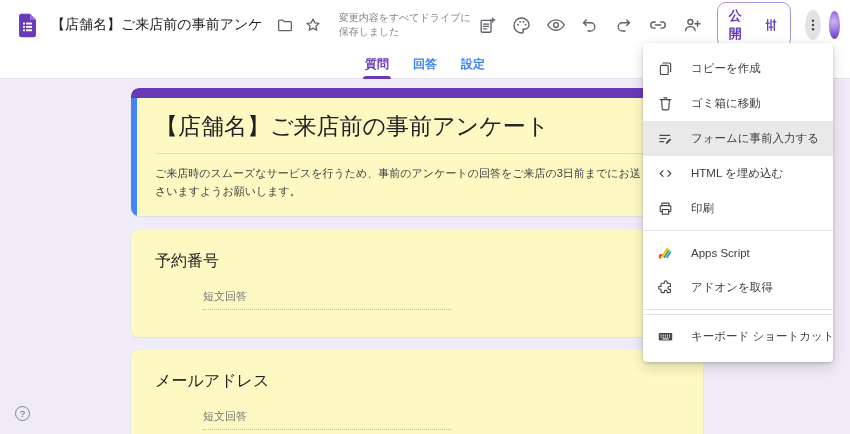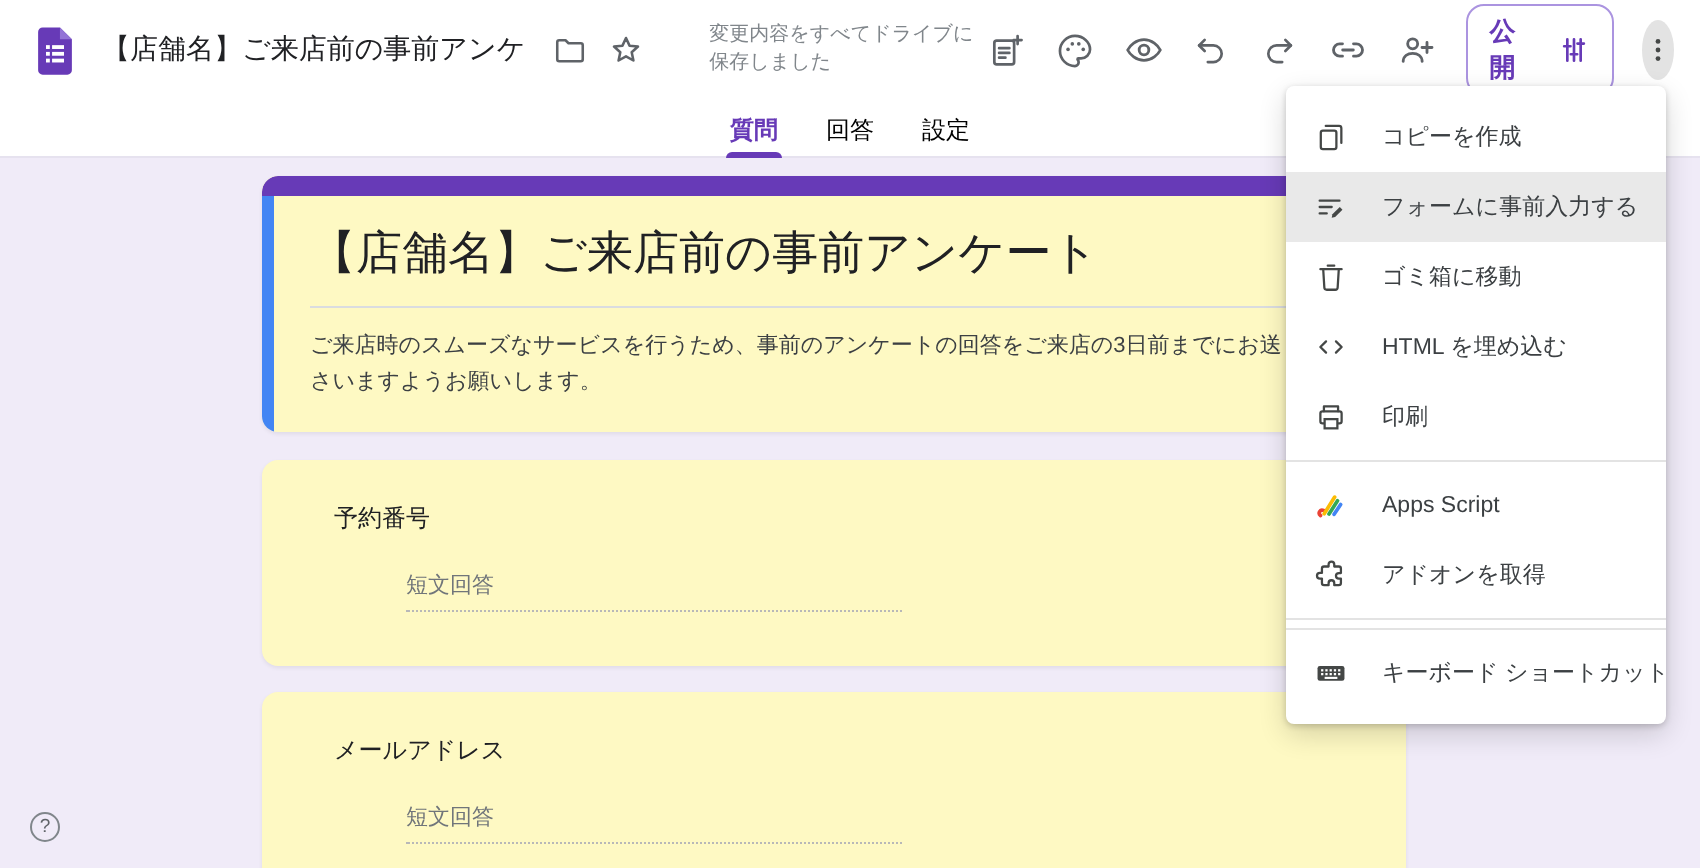--- a/index.html
+++ b/index.html
@@ -13,43 +13,43 @@
   svg { display:block; }
   .stroke { fill:none; stroke:#5f6368; stroke-width:1.7; stroke-linecap:round; stroke-linejoin:round; }
   .mstroke { fill:none; stroke:#444746; stroke-width:1.6; stroke-linecap:round; stroke-linejoin:round; }
 
   
   .header { position:absolute; top:0; left:0; width:850px; height:79px; background:#fff; border-bottom:1px solid #e6e2ef; z-index:2; }
   .topbar { height:50px; display:flex; align-items:center; padding:0 10px 0 14px; }
   .doc-title { font-size:14px; font-weight:500; color:#202124; margin:0 8px 0 10px; white-space:nowrap; }
   .tbtn { width:34px; height:34px; border-radius:50%; display:flex; align-items:center; justify-content:center; background:transparent; border:none; cursor:pointer; flex:0 0 auto; }
   .small-btn { width:28px; height:28px; }
-  .save-status { margin-left:28px; font-size:10px; line-height:14px; color:#80868b; white-space:nowrap; }
+  .save-status { margin-left:12px; font-size:10px; line-height:14px; color:#80868b; white-space:nowrap; }
   .spacer { flex:1; }
   .publish-btn { display:flex; align-items:center; gap:21px; height:46px; padding:0 11px; border:1px solid #ab94e0; border-radius:9px; background:#fff; color:#673ab7; font-size:13px; font-weight:600; cursor:pointer; margin:0 6px 0 8px; font-family:inherit; }
   .more-btn { width:30px; height:30px; border-radius:50%; background:#e3e3e3; border:none; display:flex; align-items:center; justify-content:center; cursor:pointer; margin:0 8px; }
   .avatar { width:28px; height:28px; border-radius:50%; cursor:pointer; border:none;
     background: radial-gradient(circle at 42% 38%, #cdb6f1 0%, #a77fe0 40%, #7e4fd0 75%, #6f40c4 100%); }
 
   
-  .tabs-row { height:29px; display:flex; justify-content:center; align-items:flex-end; }
-  .tab { position:relative; height:28px; padding:0 12px; display:flex; align-items:center; font-size:12px; color:#000000; background:none; border:none; cursor:pointer; font-family:inherit; }
+  .tabs-row { height:29px; display:flex; justify-content:center; align-items:center; }
+  .tab { position:relative; height:28px; padding:0 12px; display:flex; align-items:center; font-size:12px; color:#3b82f6; background:none; border:none; cursor:pointer; font-family:inherit;font-weight:bold; }
   .tab.active { color:#673ab7; font-weight:600; }
   .tab.active::after { content:""; position:absolute; left:10px; right:10px; bottom:0; height:3px; background:#673ab7; border-radius:3px 3px 0 0; }
 
   
   .form-area { position:absolute; top:88px; left:131px; width:572px; z-index:1; }
   .card { background:#fef9c3; border-radius:8px; box-shadow:0 1px 2px rgba(0,0,0,.07); }
   .title-card { margin-bottom:14px; overflow:hidden; }
   .title-accent { height:10px; background:#673ab7; border-radius:8px 8px 0 0; }
   .title-body { border-left:6px solid #4285f4; padding:13px 24px 16px 18px; }
   .form-title { font-size:23px; font-weight:400; color:#202124; padding-bottom:11px; border-bottom:1px solid #dadce0; }
   .form-desc { margin-top:10px; font-size:11px; line-height:18px; color:#3c4043; }
   .q-card { margin-bottom:13px; padding:21px 24px 27px; }
-  .q-label { font-size:12px; color:#202124;margin-left:12px; }
+  .q-label { font-size:16px; color:#202124; }
   .q-placeholder { margin-top:17px; width:248px; font-size:11px; color:#70757a; padding-bottom:5px; border-bottom:1px dotted #b8b8b8;margin-left:48px; }
 
   
   .menu { position:absolute; top:43px; left:643px; width:190px; background:#fff; border-radius:4px; padding:8px 0;
     box-shadow:0 1px 3px rgba(0,0,0,.18), 0 5px 14px rgba(0,0,0,.16); z-index:10; }
   .menu-item { height:35px; display:flex; align-items:center; gap:17px; padding:0 14px; font-size:11.5px; color:#3c4043; cursor:pointer; white-space:nowrap; }
   .menu-item.highlighted { background:#e9e9e9; }
   .menu-divider { height:1px; background:#e3e3e3; margin:4px 0; }
   .mi-icon { width:17px; height:17px; flex:0 0 auto; }
 
@@ -213,37 +213,37 @@
 
   <div class="menu-item">
     <span class="mi-icon">
       <svg width="17" height="17" viewBox="0 0 24 24">
         <rect class="mstroke" x="4.8" y="7.5" width="11" height="13" rx="1.5"></rect>
         <path class="mstroke" d="M8.3 4.2h9.4c.9 0 1.6.7 1.6 1.6v10.4"></path>
       </svg>
     </span>
     <span>コピーを作成</span>
   </div>
+  <div class="menu-item">
+    <span class="mi-icon">
+      <svg width="17" height="17" viewBox="0 0 24 24">
+        <path class="mstroke" d="M4.5 6.5h15M9.7 4h4.6"></path>
+        <path class="mstroke" d="M6.5 6.5l.8 12.9c.05.9.8 1.6 1.7 1.6h6c.9 0 1.65-.7 1.7-1.6l.8-12.9"></path>
+      </svg>
+    </span>
+    <span>ゴミ箱に移動</span>
+  </div>
   <div class="menu-item highlighted">
     <span class="mi-icon">
       <svg width="17" height="17" viewBox="0 0 24 24">
         <path class="mstroke" d="M4 7.5h14M4 12h8.5M4 16.5h5"></path>
         <path d="M12.5 19.6l.5-2.4 5.2-5.2 1.9 1.9-5.2 5.2-2.4.5z" fill="#444746"></path>
       </svg>
     </span>
     <span>フォームに事前入力する</span>
-  </div>
-  <div class="menu-item">
-    <span class="mi-icon">
-      <svg width="17" height="17" viewBox="0 0 24 24">
-        <path class="mstroke" d="M4.5 6.5h15M9.7 4h4.6"></path>
-        <path class="mstroke" d="M6.5 6.5l.8 12.9c.05.9.8 1.6 1.7 1.6h6c.9 0 1.65-.7 1.7-1.6l.8-12.9"></path>
-      </svg>
-    </span>
-    <span>ゴミ箱に移動</span>
   </div>
   <div class="menu-item">
     <span class="mi-icon">
       <svg width="17" height="17" viewBox="0 0 24 24">
         <path class="mstroke" d="M8.5 8L4.5 12l4 4M15.5 8l4 4-4 4"></path>
       </svg>
     </span>
     <span>HTML を埋め込む</span>
   </div>
   <div class="menu-item">

